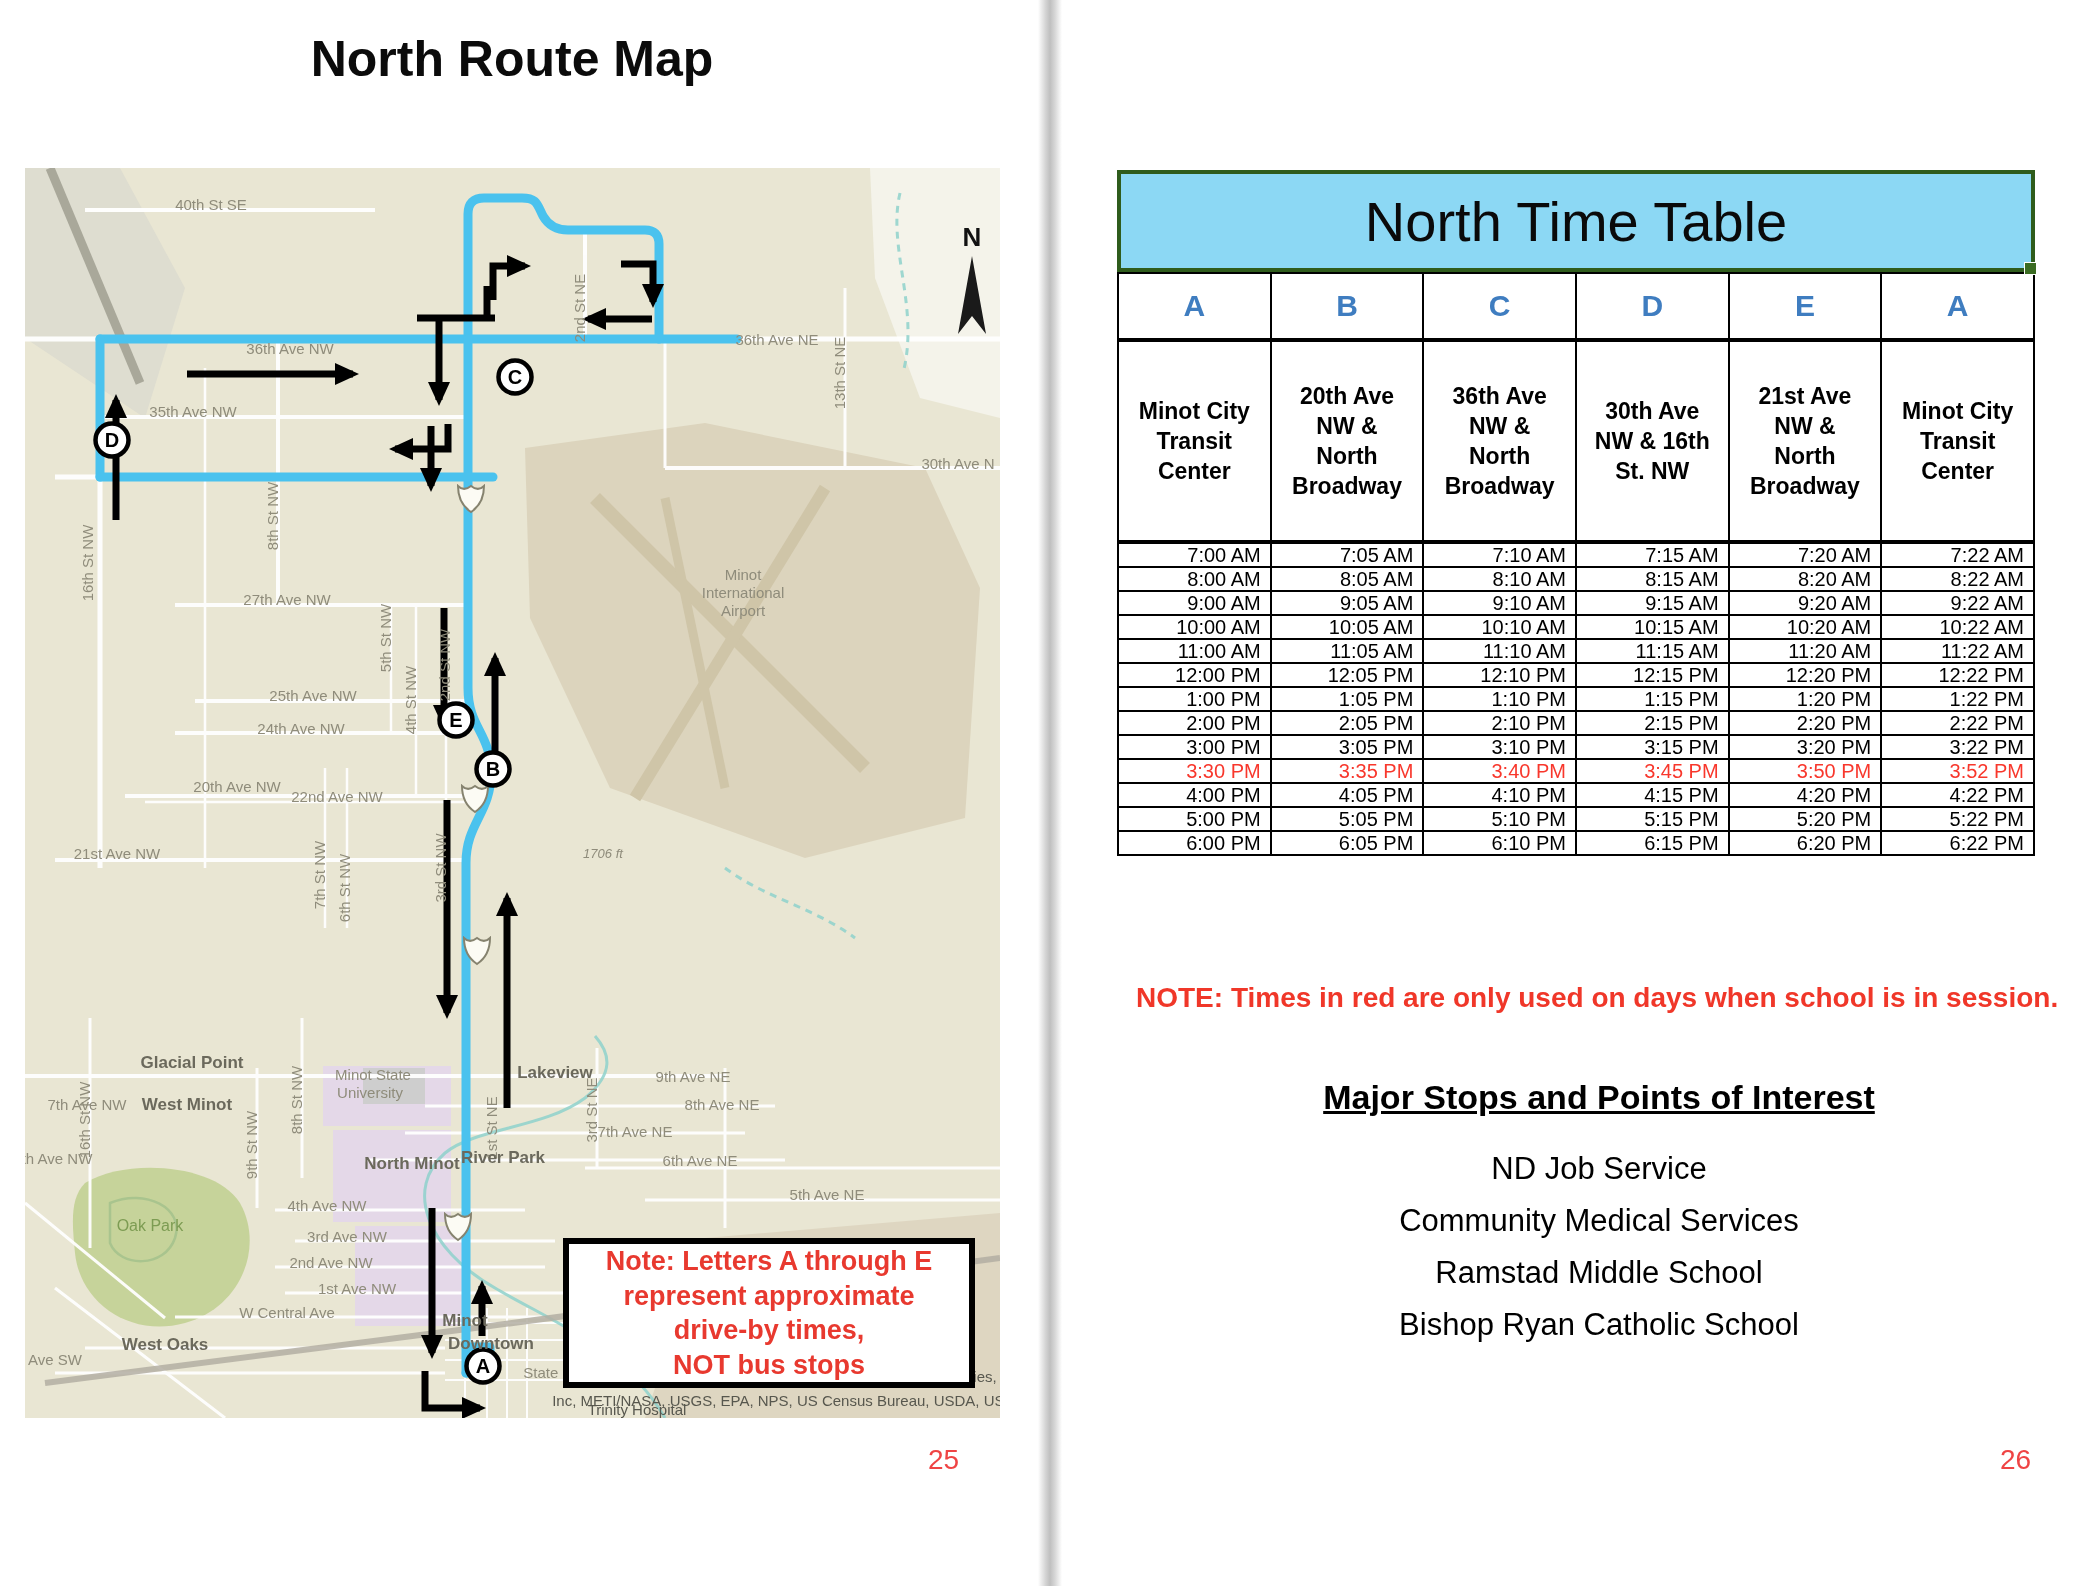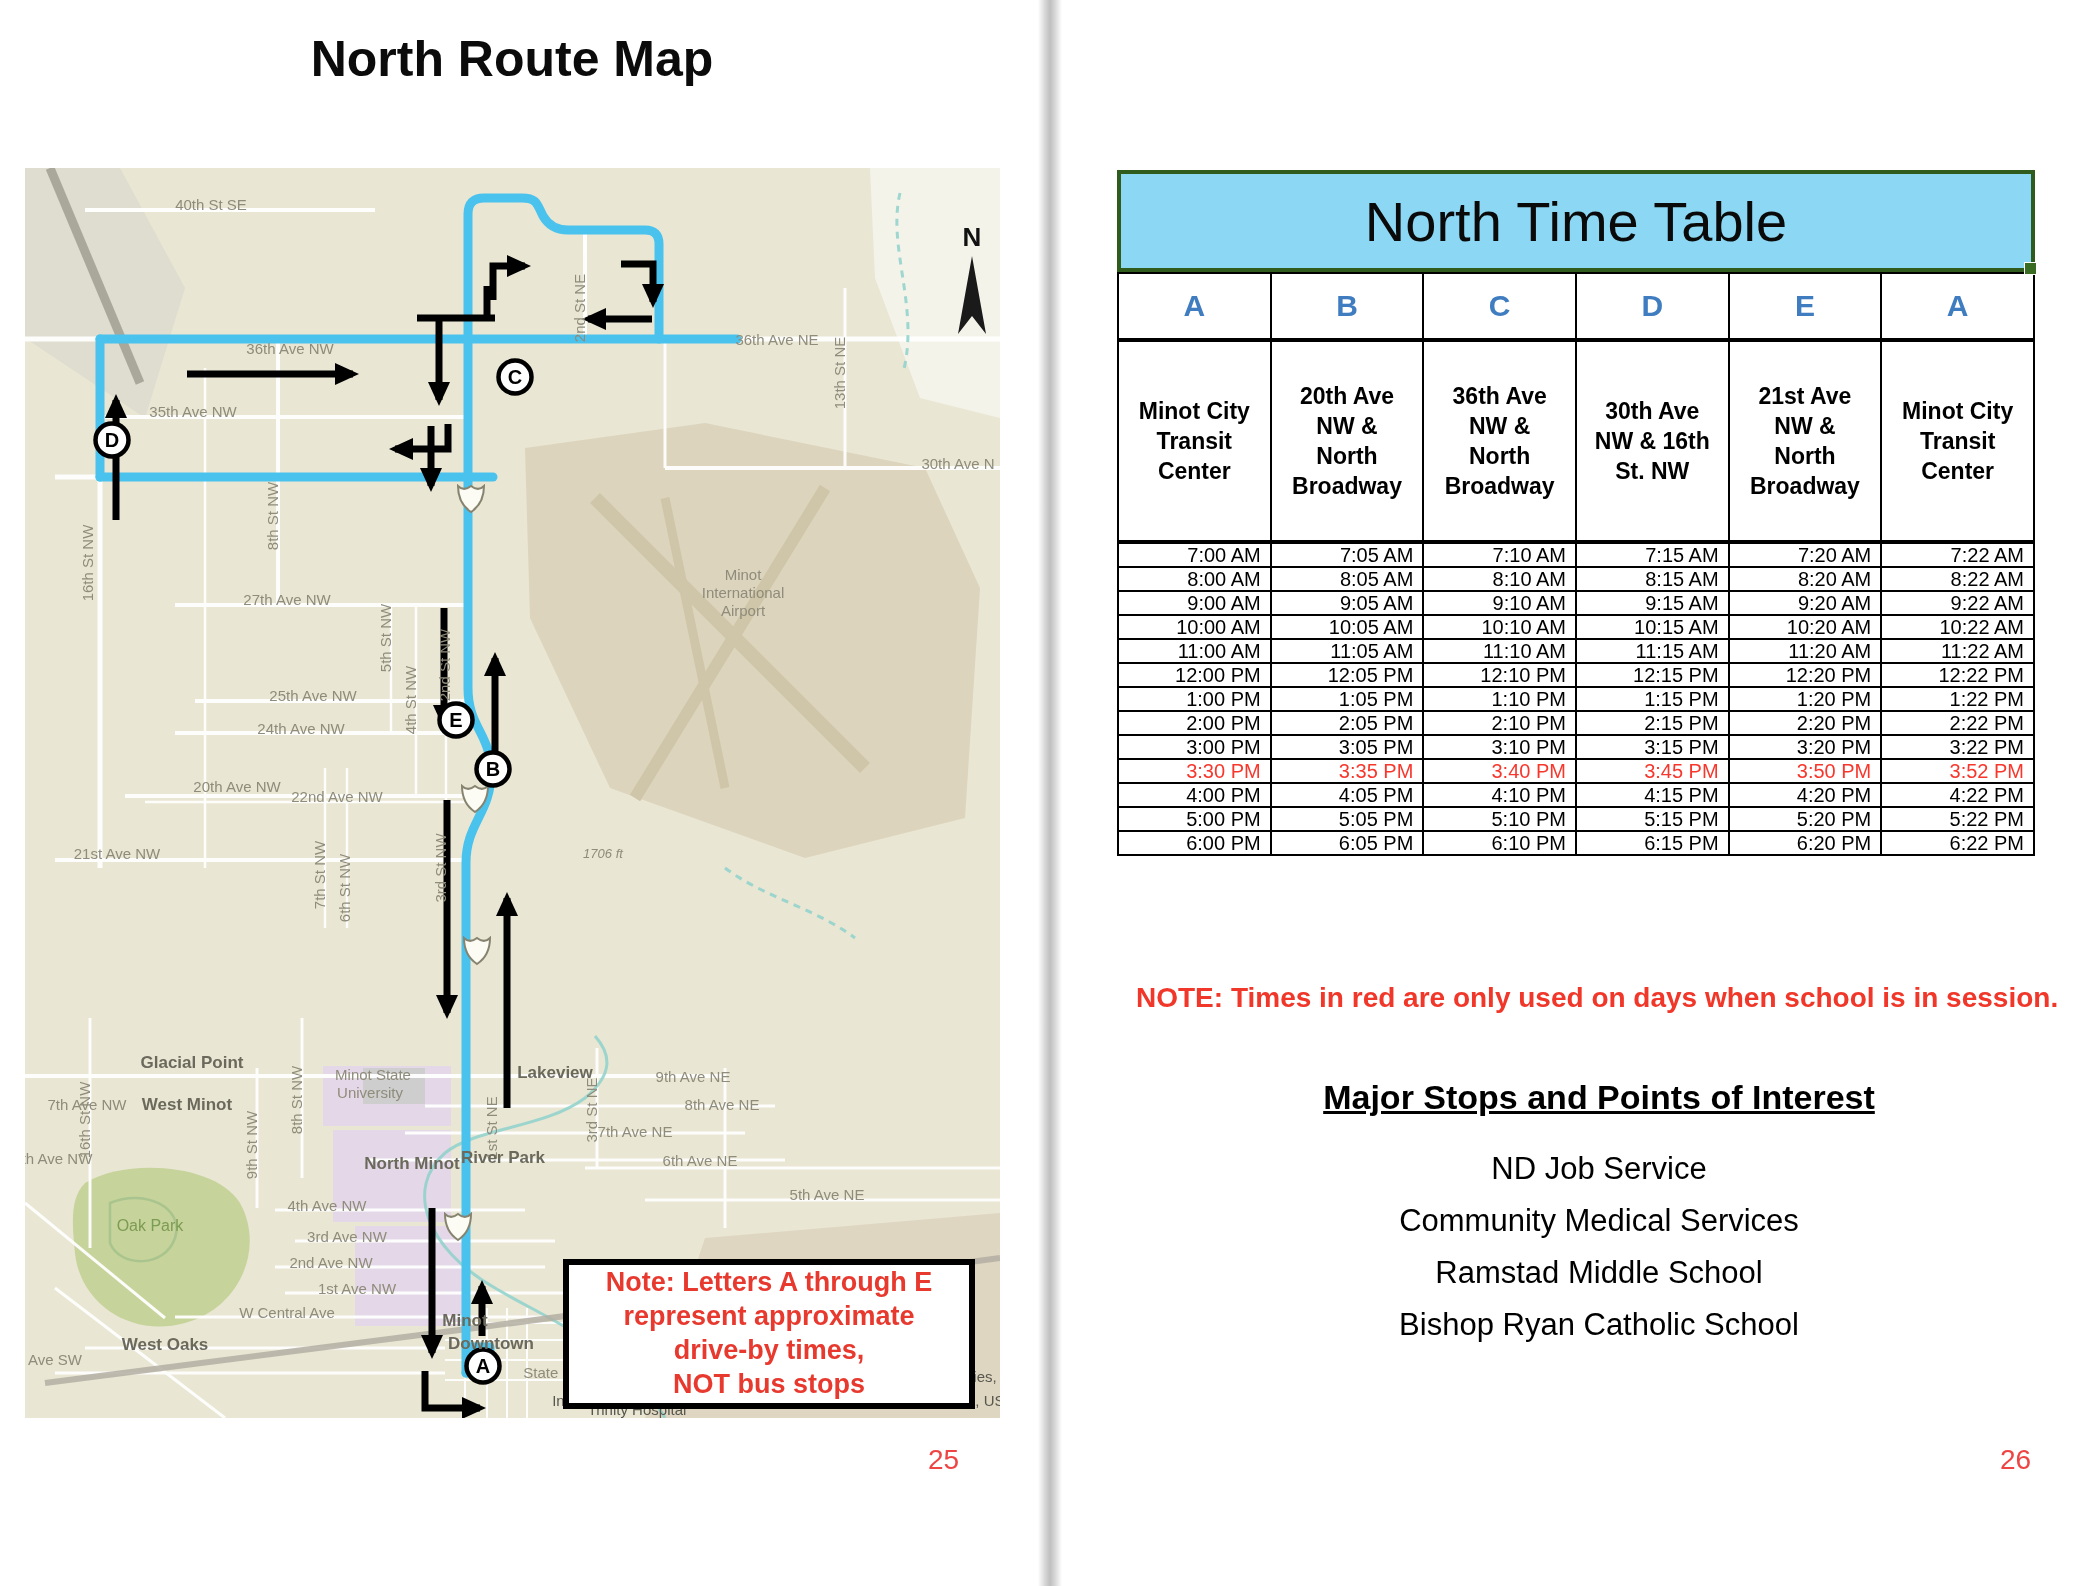--- a/index.html
+++ b/index.html
@@ -18,21 +18,21 @@
   .lbl{text-anchor:middle;}
   .st{fill:#8f8c7b;font-size:15px;}
   .pl{fill:#6b695c;font-size:17px;font-weight:bold;}
   .grn{fill:#7d9c53;font-size:16px;}
   .attr{fill:#57574e;font-size:15px;}
   .it{fill:#8f8c7b;font-size:13px;font-style:italic;}
   .mletter{font-size:20px;font-weight:bold;fill:#000;text-anchor:middle;}
   .compassN{font-size:26px;font-weight:bold;fill:#111;text-anchor:middle;}
   .notebox{position:absolute;left:538px;top:1070px;width:400px;height:138px;
            background:#fff;border:6px solid #000;display:flex;flex-direction:column;
-           align-items:center;justify-content:flex-start;z-index:5;margin-top:21px;}
+           align-items:center;justify-content:space-between;z-index:5;}
   .notebox div{color:#e8392f;font-weight:bold;font-size:27px;line-height:34px;text-align:center;}
   .pagenum{position:absolute;font-size:28px;color:#ef4444;}
   
   .ttwrap{position:absolute;left:1117px;top:170px;width:918px;}
   .tt-title{box-sizing:border-box;width:918px;height:102px;background:#8cd8f4;
             border:4px solid #2f5c1c;display:flex;align-items:center;justify-content:center;
             font-size:56px;color:#0a0a0a;position:relative;}
   .handle{position:absolute;right:-6px;bottom:-7px;width:11px;height:11px;
           background:#3a6b22;border:1px solid #fff;}
   table.tt{border-collapse:collapse;table-layout:fixed;width:918px;margin-top:0;}

